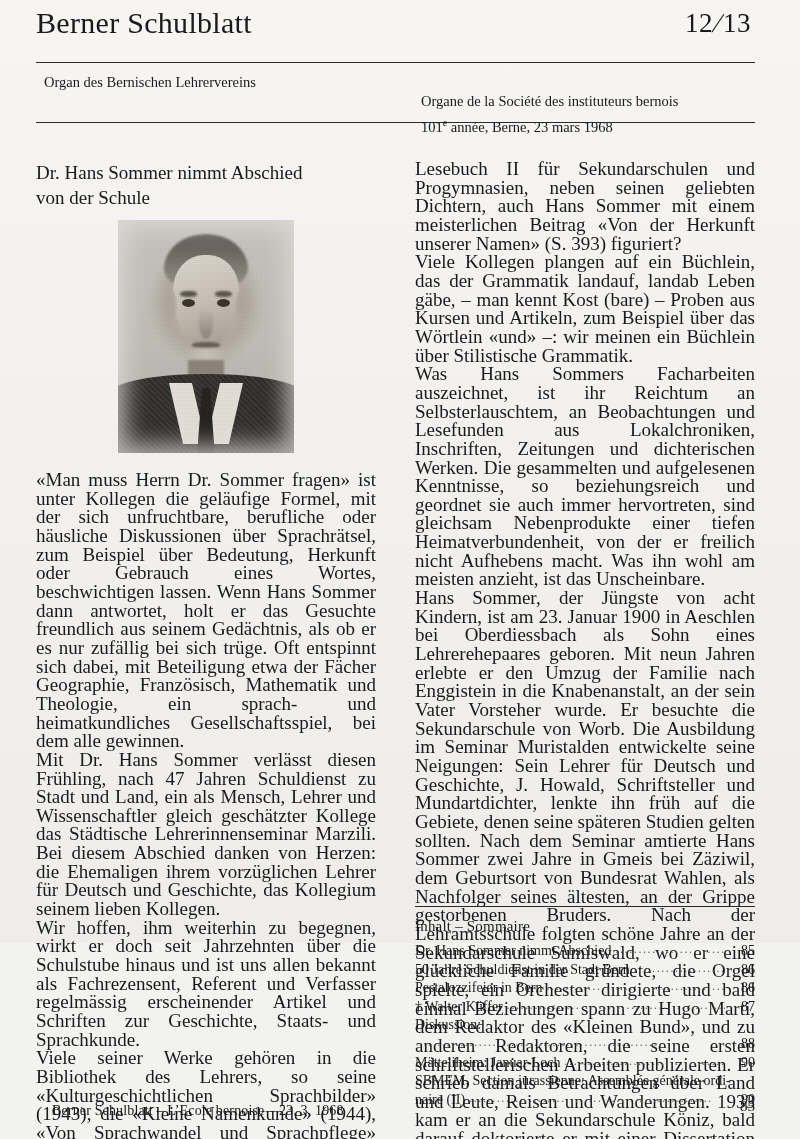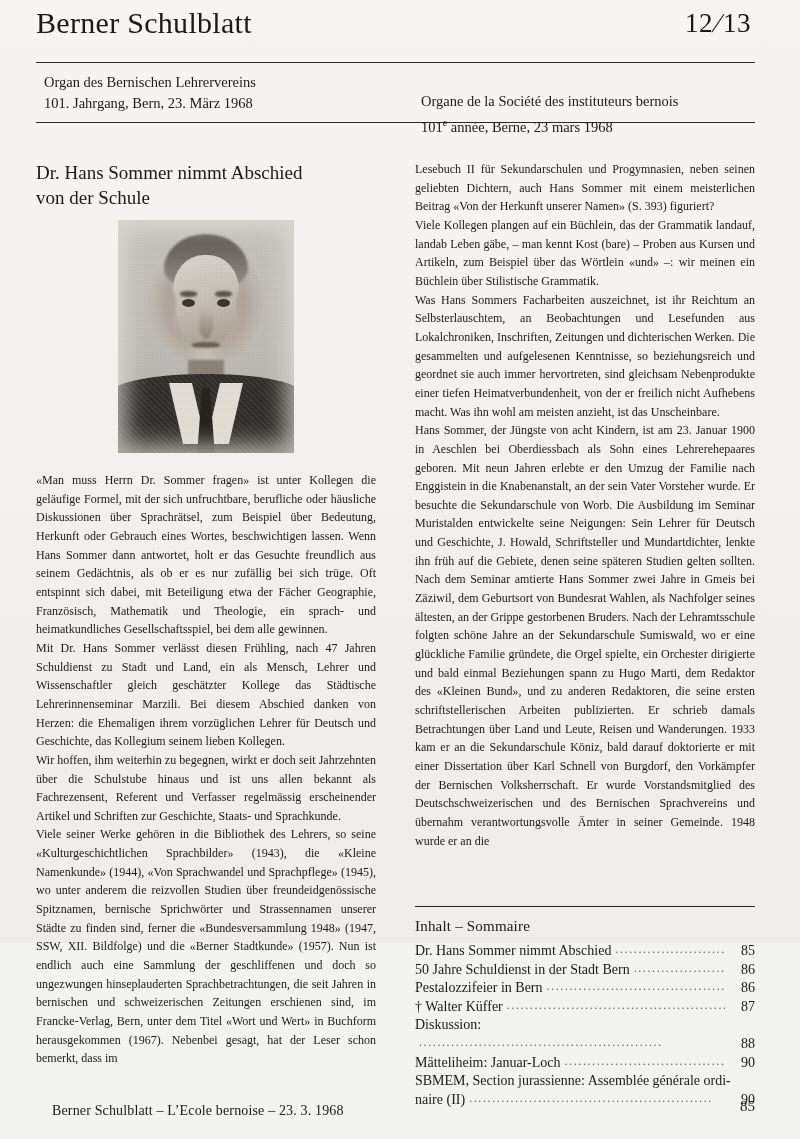--- a/index.html
+++ b/index.html
@@ -227,21 +227,21 @@
     mix-blend-mode: multiply;
     opacity: .55;
   }
   .photo .vign {
     position: absolute; inset: 0;
     box-shadow: inset 0 0 22px 8px rgba(225,222,216,.75);
   }
 
   p.body {
     margin: 0;
-    font-size: 12px;
+    font-size: 19px;
     line-height: 18.65px;
     text-align: justify;
     text-justify: inter-word;
     hyphens: manual;
   }
 
   
   .toc-rule {
     position: absolute;
     left: 415px;
@@ -315,21 +315,20 @@
 
   <div class="masthead">
     <div class="mast-left">Berner Schulblatt</div>
     <div class="mast-issue"><span>12</span><span class="sol">/</span><span>13</span></div>
   </div>
 
   <div class="rule r1"></div>
 
   <div class="subhead left">
     <div>Organ des Bernischen Lehrervereins</div>
-    <div>101. Jahrgang, Bern, 23. März 1968</div>
   </div>
 
   <div class="subhead right">
     <div>Organe de la Société des instituteurs bernois</div>
     <div><span>101</span><span class="sup">e</span><span> année, Berne, 23 mars 1968</span></div>
   </div>
 
   <div class="rule r2"></div>
 
   <div class="col col-left">

